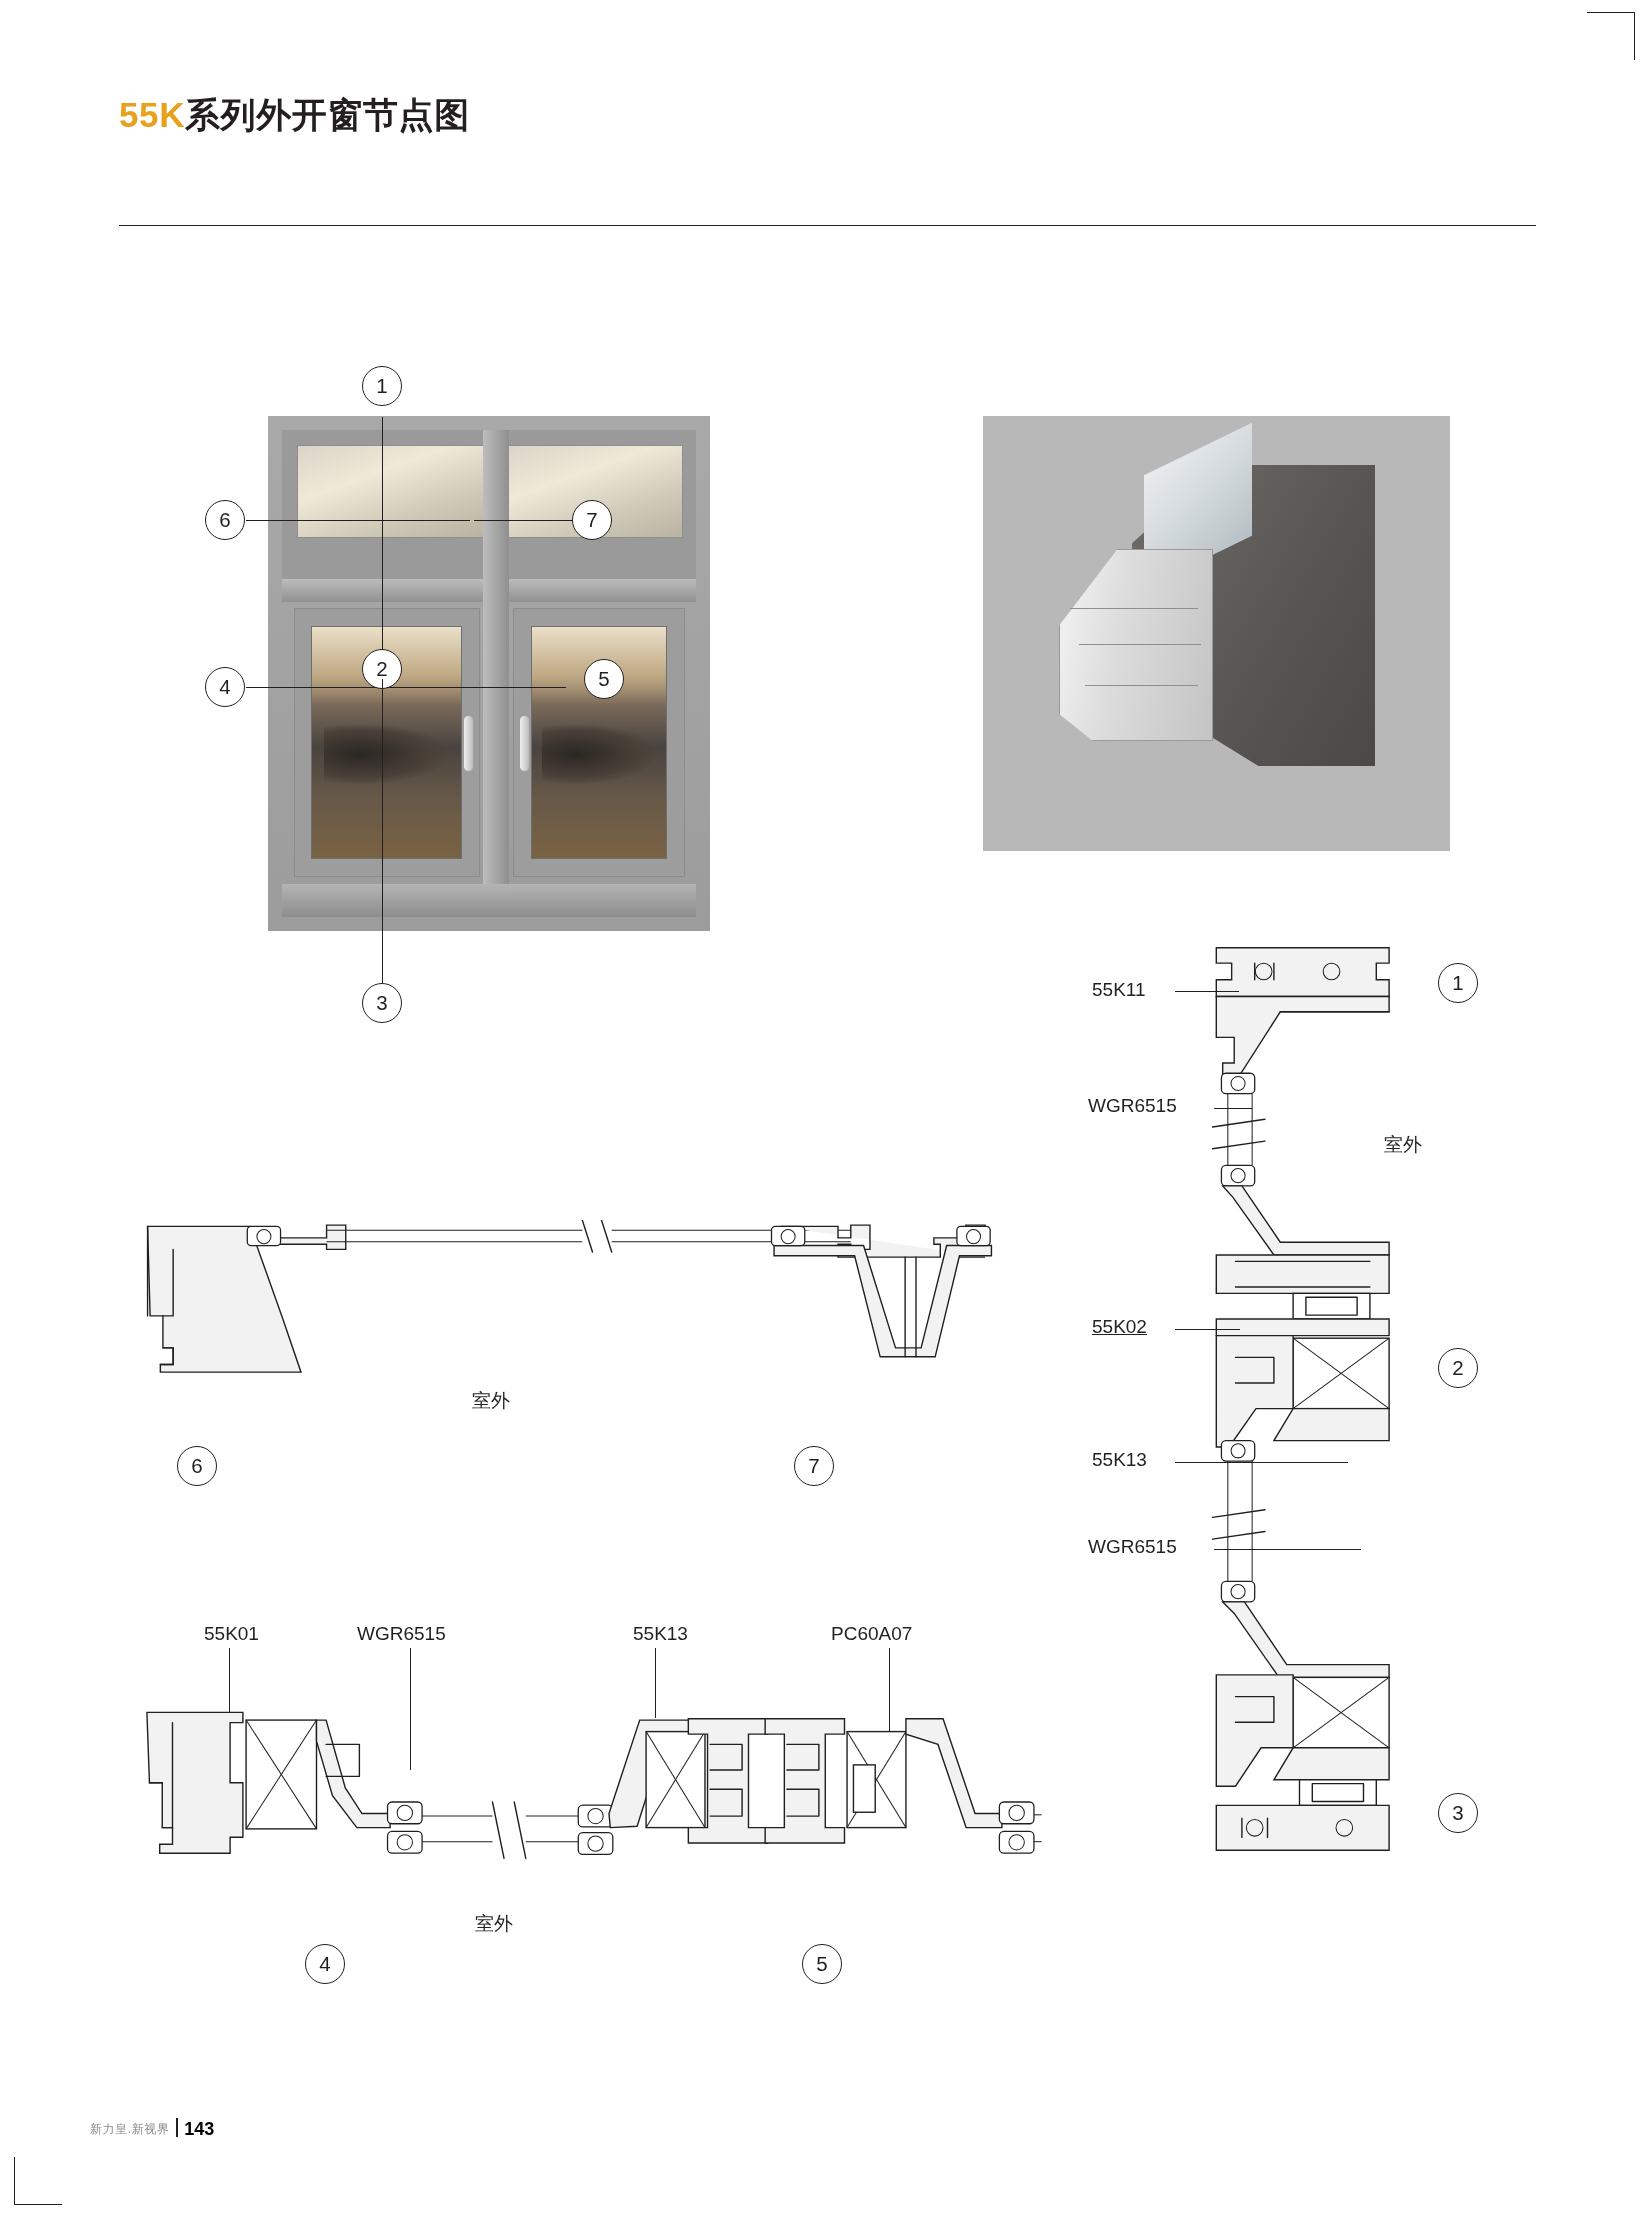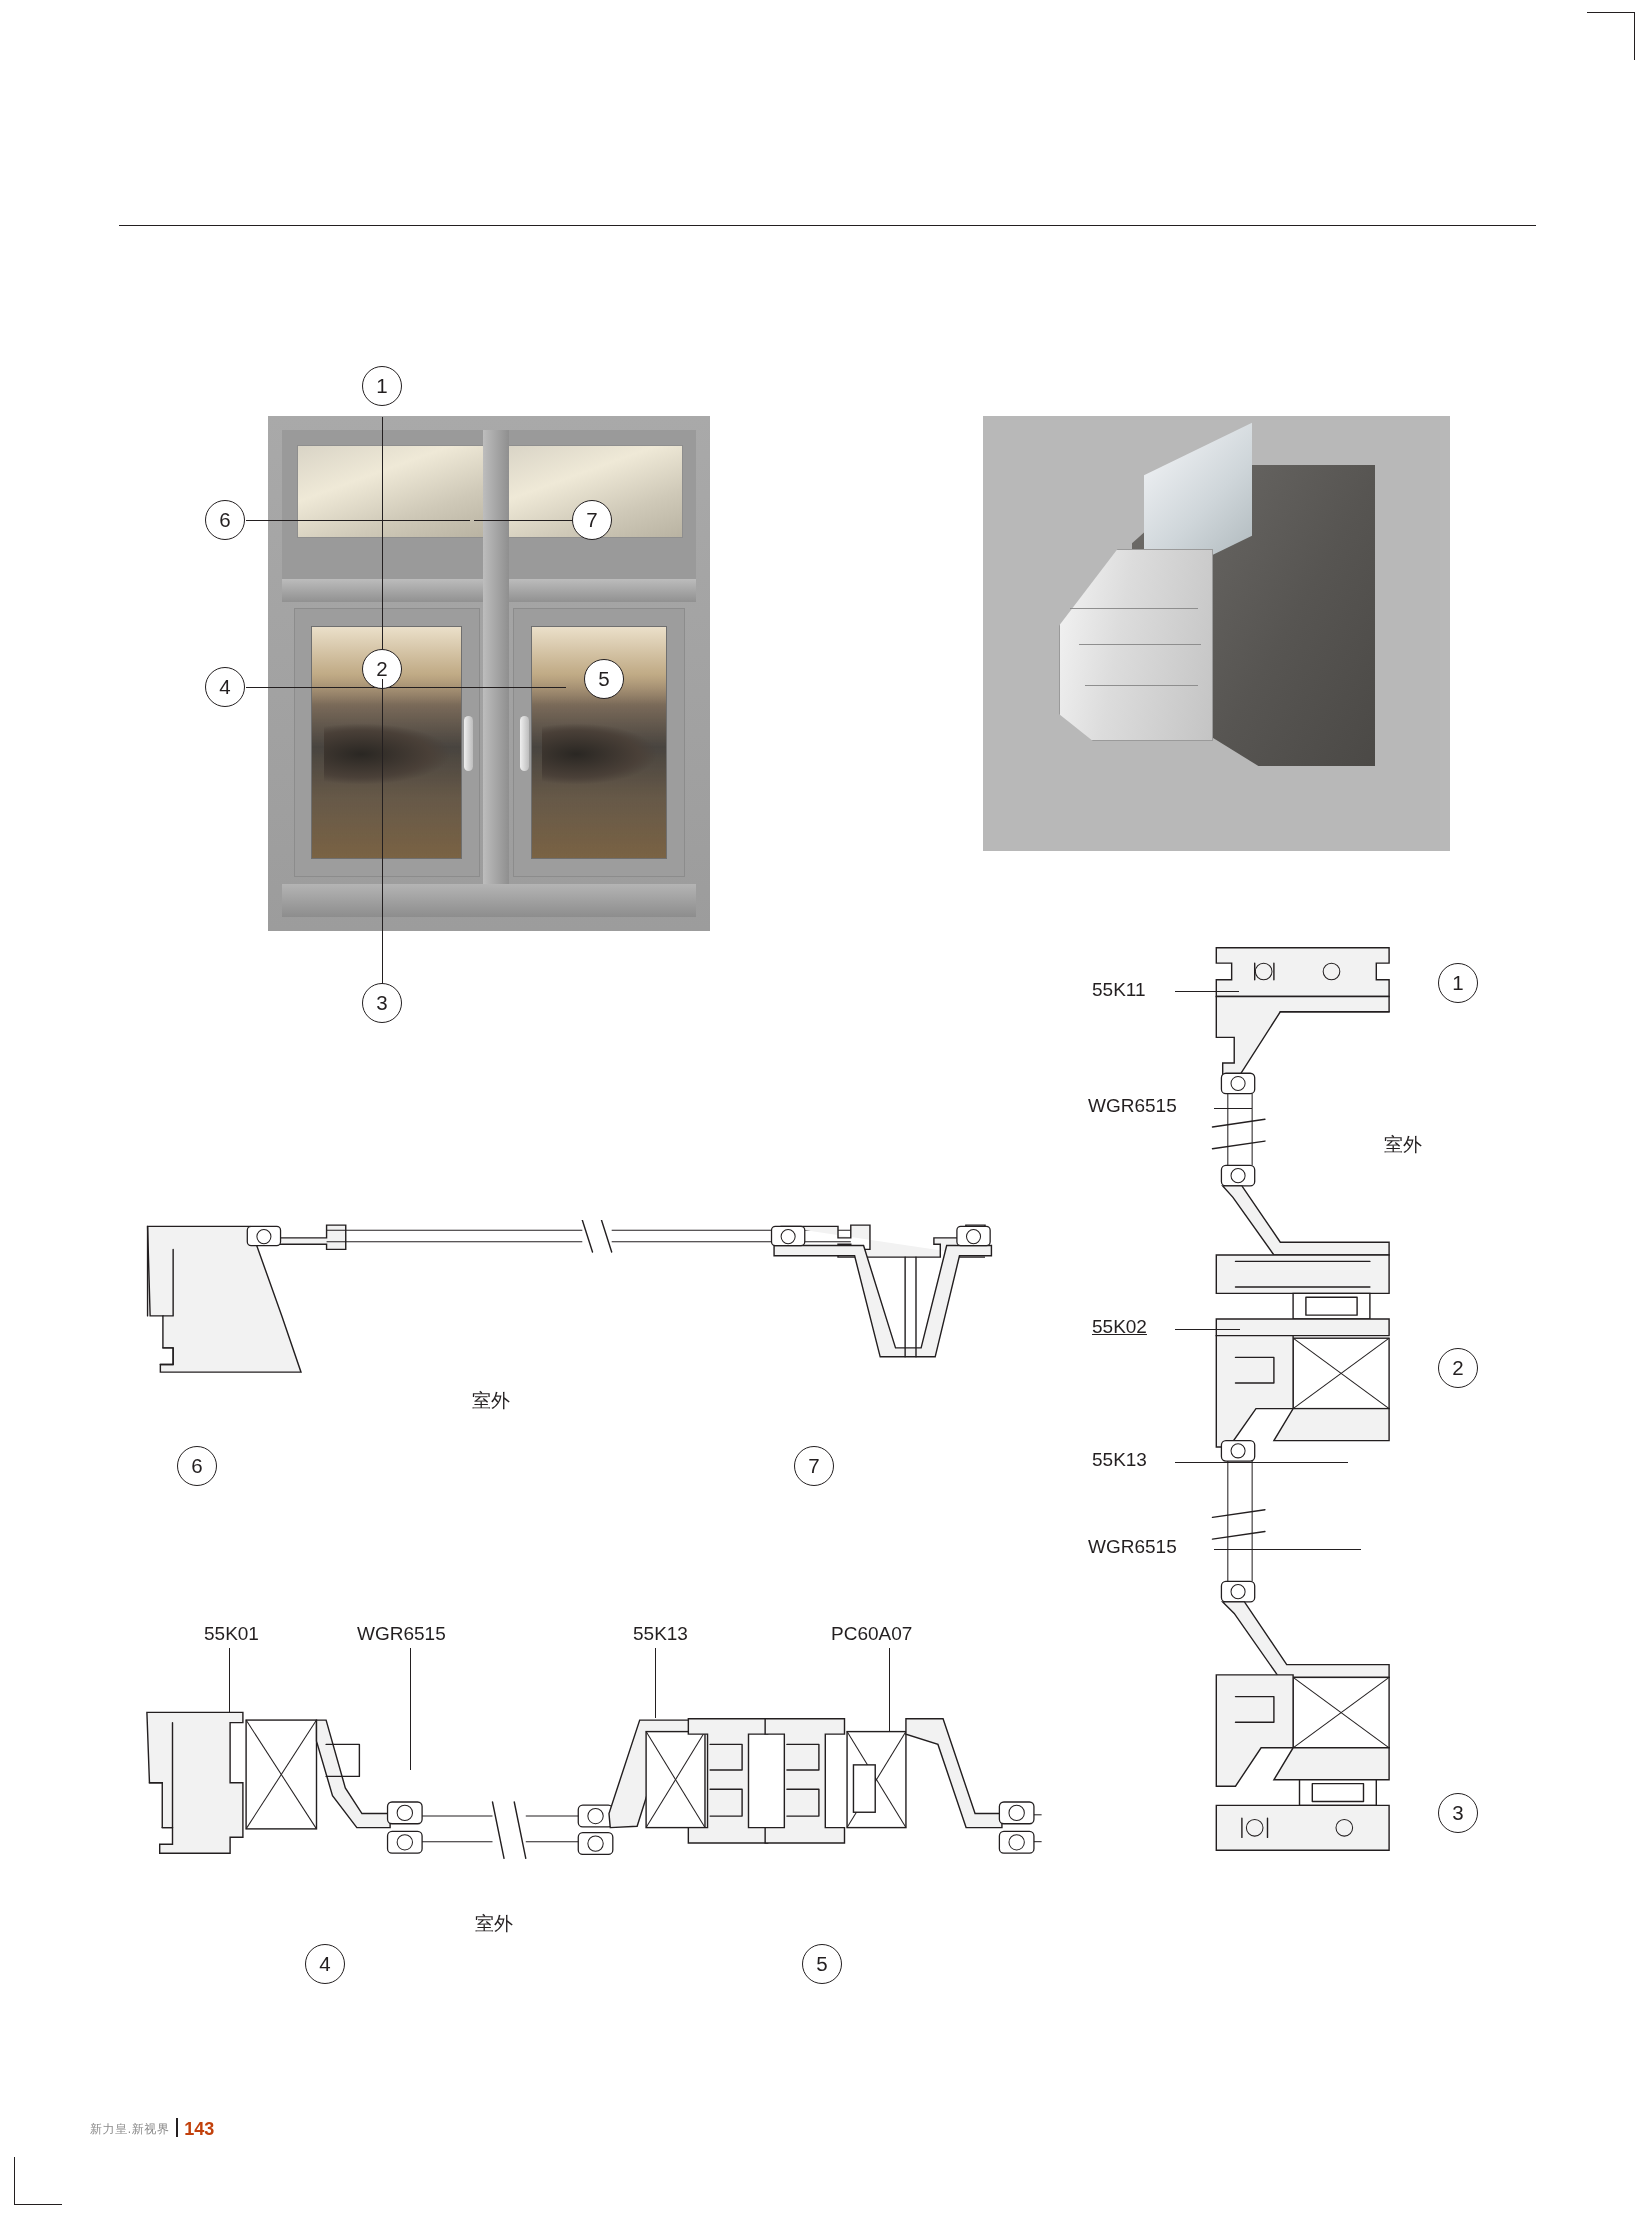--- a/index.html
+++ b/index.html
@@ -76,21 +76,21 @@
   }
   .footer-bar {
     width: 1.9px;
     height: 19px;
     background: #231f20;
     margin: 0 2.6px 0.6px 2.6px;
   }
   .footer-page {
     font-size: 18px;
     font-weight: bold;
-    color: #c2410c;
+    color: #000000;
     line-height: 1;
   }
 
   
   .circle {
     position: absolute;
     border: 1.3px solid #231f20;
     border-radius: 50%;
     display: flex;
     align-items: center;
@@ -269,20 +269,21 @@
   .fill-l { fill: #f2f2f2; stroke: #231f20; stroke-width: 2.2; }
   .gasket { fill: #ffffff; stroke: #231f20; stroke-width: 2; }
 </style>
 </head>
 <body>
 
 <div class="crop crop-tr"></div>
 <div class="crop crop-bl"></div>
 
 <div class="header">
+  <h1 class="title-cn"><span class="accent">55K</span><span class="rest">系列外开窗节点图</span></h1>
 </div>
 <div class="header-rule"></div>
 
 <div class="window-render">
   <div class="win-frame"></div>
   <div class="win-transom"></div>
   <div class="glass-top-l"></div>
   <div class="glass-top-r"></div>
   <div class="rail-h"></div>
   <div class="mullion-v"></div>

